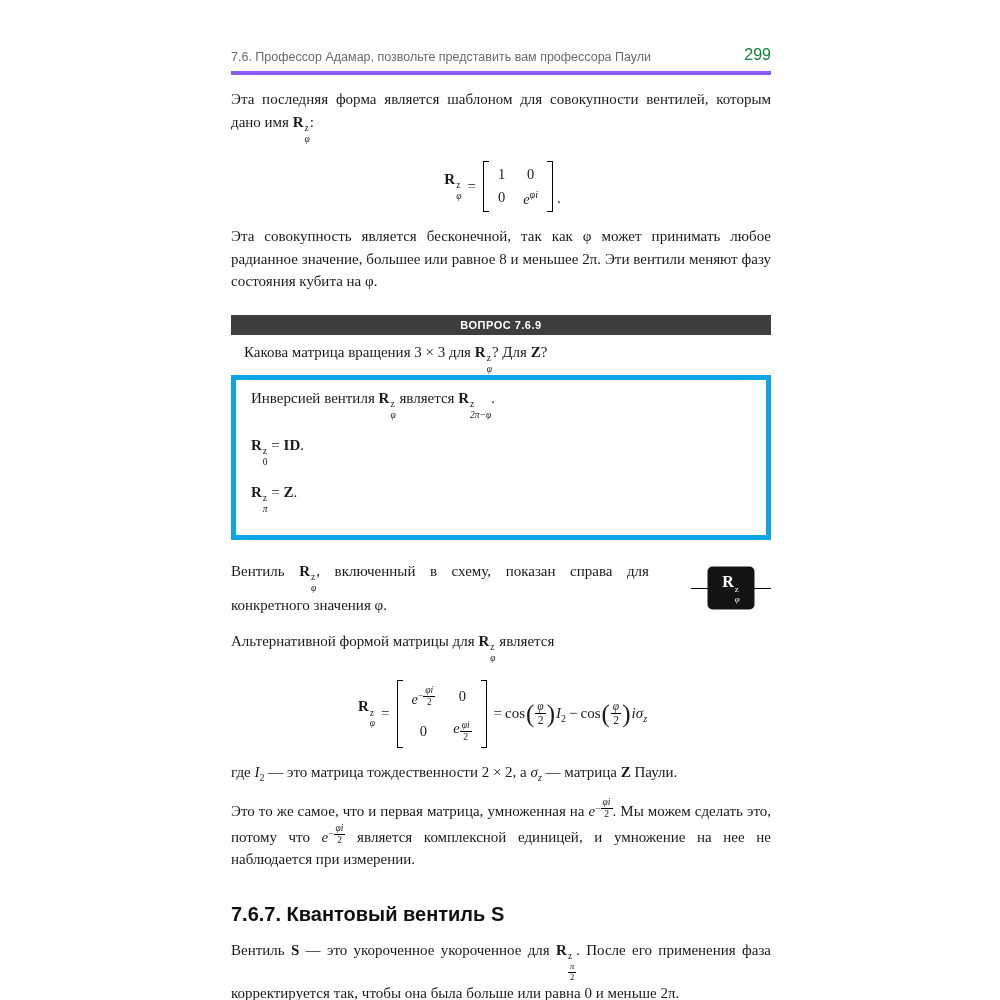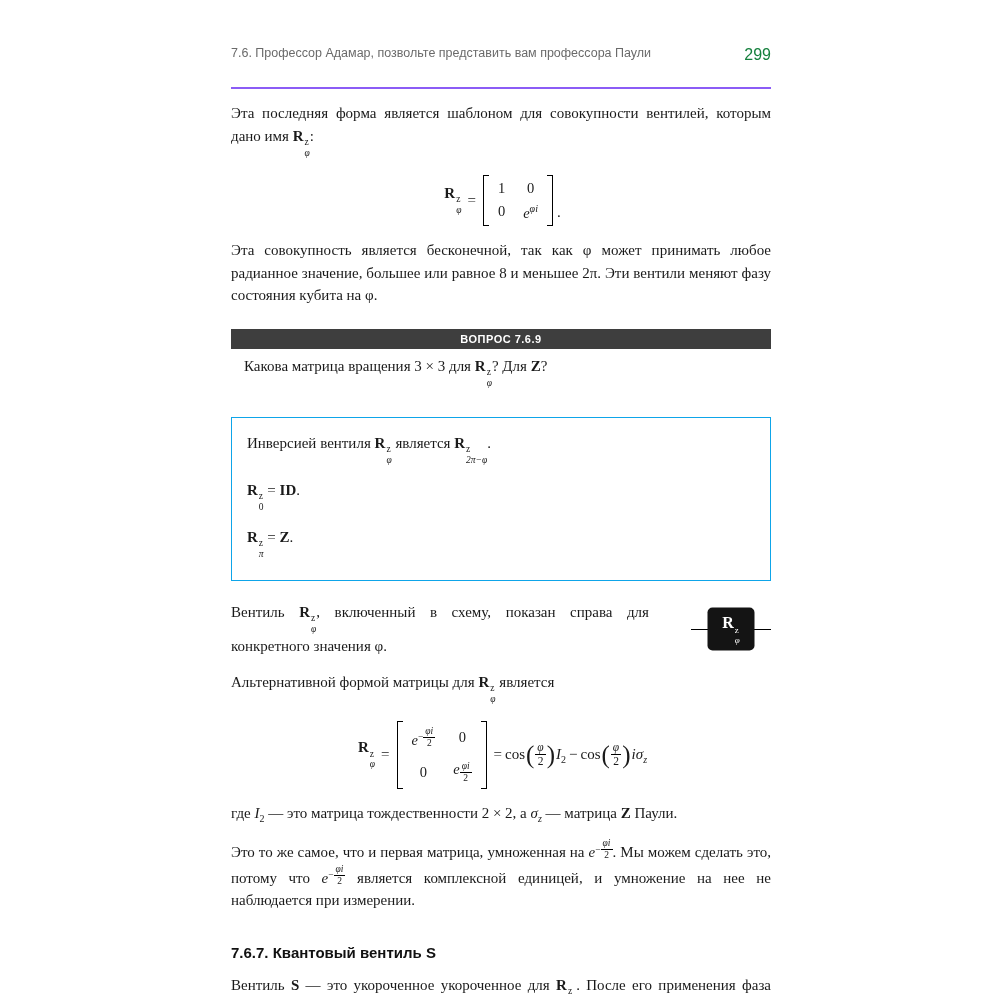--- a/index.html
+++ b/index.html
@@ -2,22 +2,22 @@
 <html><head>
 <meta charset="utf-8">
 <style>
   * { margin:0; padding:0; box-sizing:border-box; }
   html,body { background:#fff; }
   body { width:1000px; height:1000px; font-family:"Liberation Serif", serif; color:#1a1a1a; }
   .page { position:relative; width:1000px; height:1000px; background:#ffffff; overflow:hidden; }
   .content { position:absolute; left:231px; top:46px; width:540px; }
 
   
-  .runhead { display:flex; justify-content:space-between; align-items:flex-start;
-             font-family:"Liberation Sans", sans-serif; padding-bottom:23px; border-bottom:2px solid #8b5cf6; }
+  .runhead { display:flex; justify-content:space-between; align-items:flex-end;
+             font-family:"Liberation Sans", sans-serif; padding-bottom:7px; border-bottom:4px solid #8b5cf6; }
   .rh-title { font-size:12.5px; color:#6a6a6a; }
   .rh-page { font-size:16px; font-weight:normal; color:#15803d; }
 
   p.body { font-size:15px; line-height:1.5; text-align:justify; margin-top:13px; }
   .b { font-weight:bold; }
   .it { font-style:italic; }
 
   
   .rz { display:inline-block; white-space:nowrap; }
   .rzb { font-weight:bold; }
@@ -49,34 +49,34 @@
   .endtk { align-self:flex-end; padding-bottom:5px; }
   .bigp { font-size:25px; line-height:0.9; font-weight:400; margin:0 1px; }
 
   
   .qbox { margin-top:22px; }
   .qlabel { background:#3e3e3e; color:#fff; font-family:"Liberation Sans", sans-serif;
             font-weight:bold; font-size:11px; letter-spacing:0.5px; padding:4px 13px;text-align:center; }
   .qtext { font-size:15px; padding:9px 13px 0; }
 
   
-  .infobox { border:1px solid #0ea5e9; margin-top:28px; padding:17px 15px 4px; }
+  .infobox { border:5px solid #0ea5e9; padding:10px 15px 4px; }
   .ib-line { font-size:15px; margin-bottom:16px; }
 
   
   .circ-row { display:flex; margin-top:20px; align-items:center;gap:36px; }
   .circ-text { width:418px; font-size:15px; line-height:1.5; text-align:justify; }
   .circuit { flex:1; position:relative; height:48px; margin-left:6px; }
   .wire { position:absolute; top:50%; left:0; right:0; height:0; border-top:1.6px solid #000; }
   .gate { position:absolute; left:50%; top:50%; transform:translate(-50%,-50%);
           width:47px; height:43px; background:#141414; border-radius:5px; color:#fff;
           display:flex; align-items:center; justify-content:center; font-size:16px; }
   .gate .ss { font-size:9px; }
 
-  .heading { font-family:"Liberation Sans", sans-serif; font-weight:bold; font-size:15px;
+  .heading { font-family:"Liberation Sans", sans-serif; font-weight:bold; font-size:20px;
              margin-top:32px; color:#111; }
 </style>
 </head>
 <body>
 
 <div class="page">
   <div class="content">
 
     <div class="runhead">
       <span class="rh-title">7.6. Профессор Адамар, позвольте представить вам профессора Паули</span>

